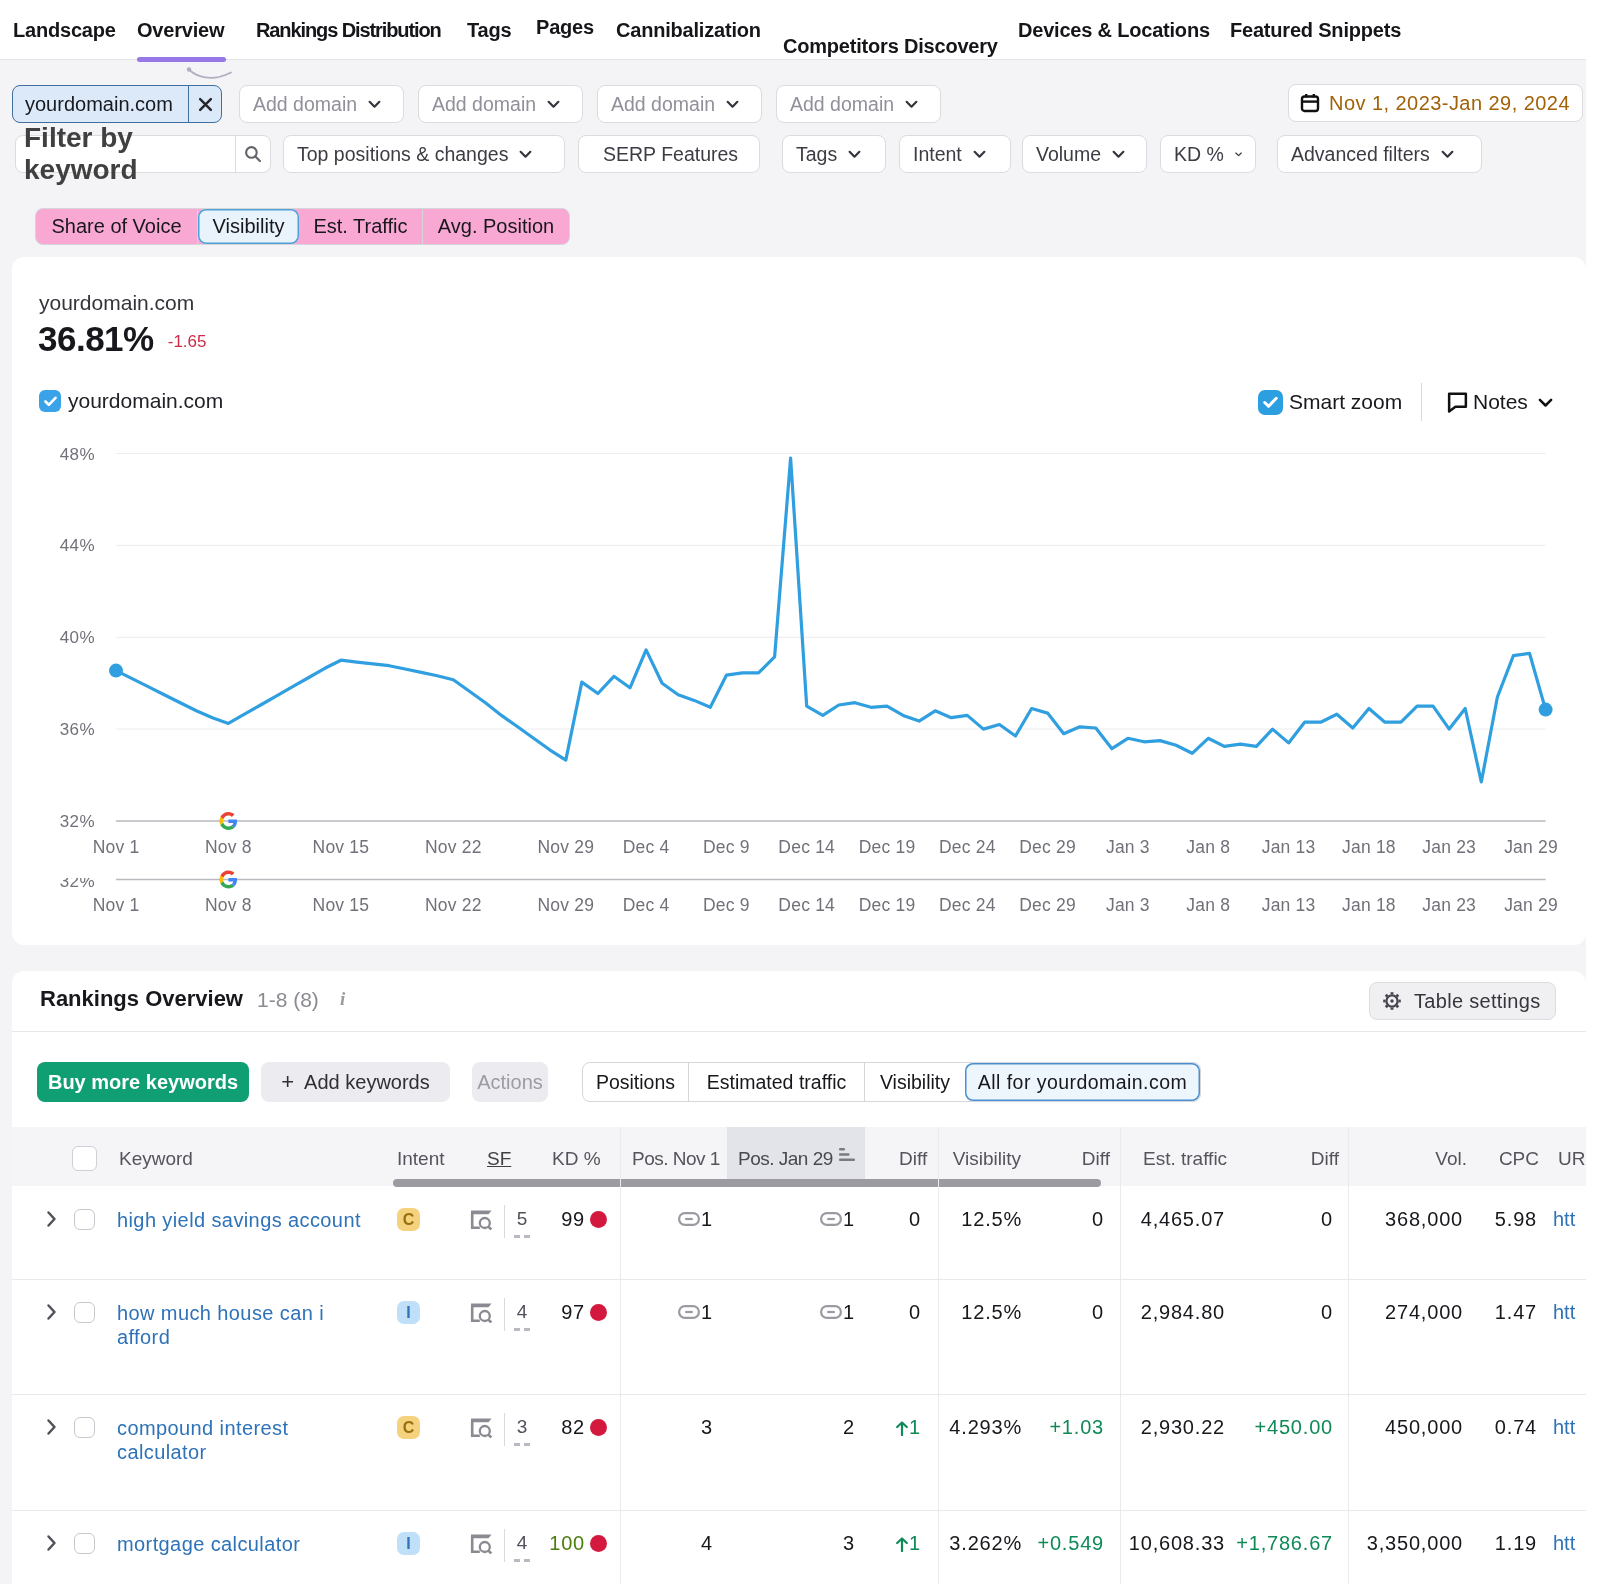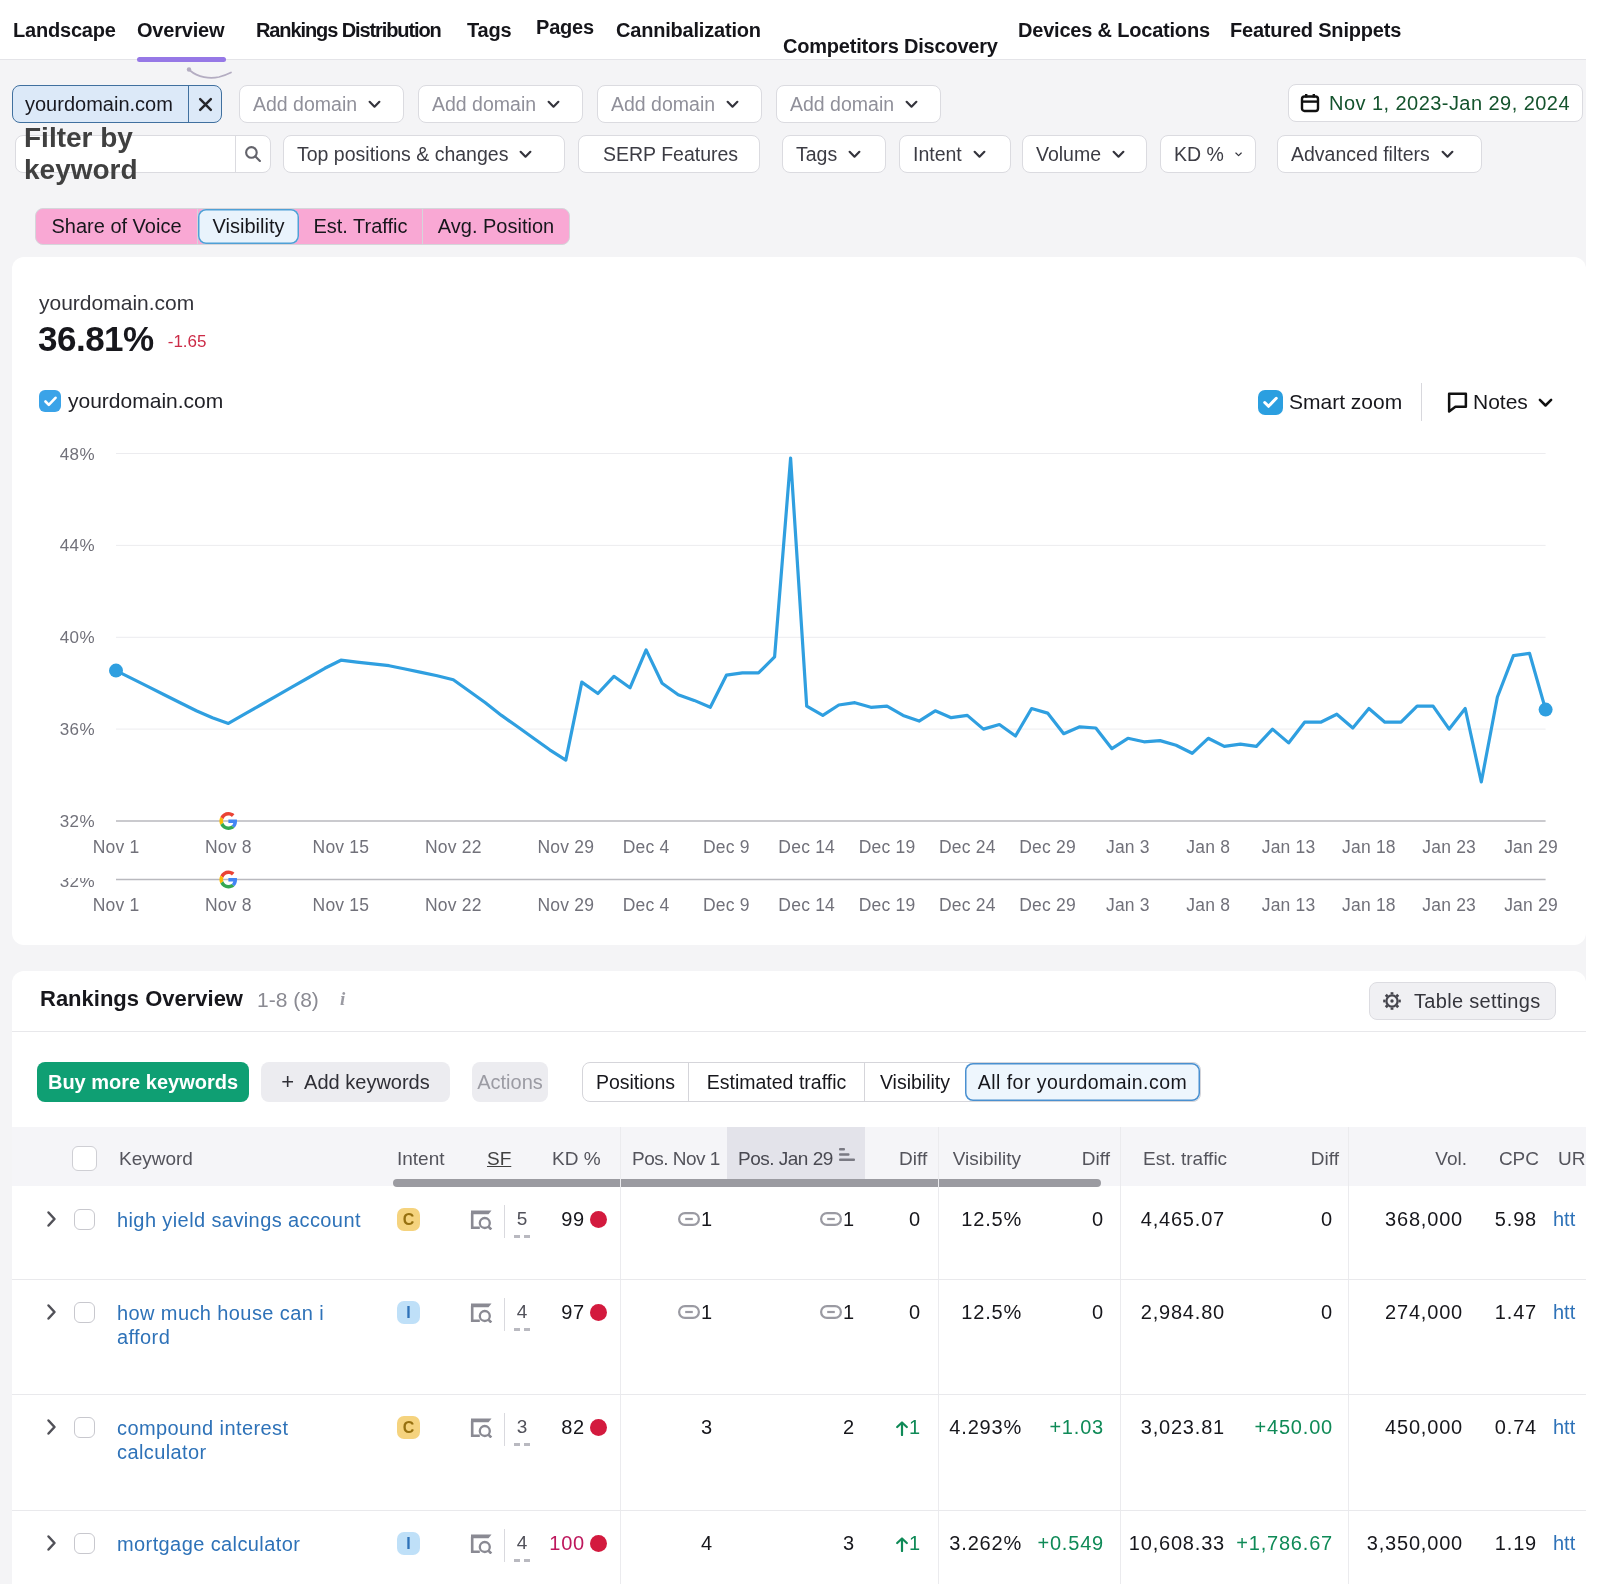--- a/index.html
+++ b/index.html
@@ -63,21 +63,21 @@
       <path d="M1.5 1.5 L6 6 L10.5 1.5" stroke="#34343c" stroke-width="2" fill="none" stroke-linecap="round" stroke-linejoin="round"></path>
     </svg>
   </div>
 <div class="abs" style="left:1288px;top:84px;width:295px;height:38px;background:#fff;border:1px solid #dbdbe0;border-radius:8px;display:flex;align-items:center;padding-left:11px;">
   <svg width="20" height="20" viewBox="0 0 20 20">
       <rect x="2" y="3.5" width="16" height="14.5" rx="2.5" fill="none" stroke="#111" stroke-width="2.4"></rect>
       <line x1="2" y1="8.6" x2="18" y2="8.6" stroke="#111" stroke-width="2.4"></line>
       <line x1="6.2" y1="1" x2="6.2" y2="4.5" stroke="#111" stroke-width="2.4"></line>
       <line x1="13.8" y1="1" x2="13.8" y2="4.5" stroke="#111" stroke-width="2.4"></line>
     </svg>
-  <span style="margin-left:9px;font-size:20px;color:#14532d;letter-spacing:0.45px;">Nov 1, 2023-Jan 29, 2024</span>
+  <span style="margin-left:9px;font-size:20px;color:#a16207;letter-spacing:0.45px;">Nov 1, 2023-Jan 29, 2024</span>
 </div>
 
 <div class="abs" style="left:15px;top:135px;width:256px;height:38px;background:#fff;border:1px solid #dbdbe0;border-radius:8px;display:flex;align-items:center;">
   <span style="flex:1;padding-left:8px;font-size:28px;color:#404040;font-weight:bold;">Filter by keyword</span>
   <span style="width:35px;height:100%;border-left:1px solid #dbdbe0;display:flex;align-items:center;justify-content:center;">
     <svg width="18" height="18" viewBox="0 0 17 17">
         <circle cx="7" cy="7" r="5" fill="none" stroke="#63636b" stroke-width="2"></circle>
         <line x1="10.8" y1="10.8" x2="15" y2="15" stroke="#63636b" stroke-width="2" stroke-linecap="round"></line>
       </svg>
   </span>
@@ -370,40 +370,40 @@
 <div class="abs" style="left:514px;top:1416px;width:16px;text-align:center;font-size:19px;color:#51515a;border-bottom:3px dashed #b9b9c0;padding-bottom:5px;">3</div>
 <div class="abs rgt" style="left:455px;top:1416px;width:130px;font-size:20px;color:#17171c;letter-spacing:0.8px;">82</div>
 <div class="abs" style="left:590px;top:1419px;width:17px;height:17px;background:#d31a3e;border-radius:50%;"></div>
 <div class="abs rgt" style="left:583px;top:1416px;width:130px;font-size:20px;color:#17171c;letter-spacing:0.8px;">3</div>
 <div class="abs rgt" style="left:725px;top:1416px;width:130px;font-size:20px;color:#17171c;letter-spacing:0.8px;">2</div>
 <div class="abs rgt" style="left:791px;top:1416px;width:130px;font-size:20px;color:#17171c;letter-spacing:0.8px;"><svg width="14" height="16" viewBox="0 0 14 16" style="vertical-align:-2px;">
       <path d="M7 15 L7 2.5 M2.2 7 L7 2.5 L11.8 7" stroke="#0f8a57" stroke-width="2.2" fill="none" stroke-linecap="round" stroke-linejoin="round"></path>
     </svg><span style="color:#0f8a57;">1</span></div>
 <div class="abs rgt" style="left:892px;top:1416px;width:130px;font-size:20px;color:#17171c;letter-spacing:0.8px;">4.293%</div>
 <div class="abs rgt" style="left:974px;top:1416px;width:130px;font-size:20px;color:#0f8a57;letter-spacing:0.8px;">+1.03</div>
-<div class="abs rgt" style="left:1095px;top:1416px;width:130px;font-size:20px;color:#17171c;letter-spacing:0.8px;">3,023.81</div>
+<div class="abs rgt" style="left:1095px;top:1416px;width:130px;font-size:20px;color:#17171c;letter-spacing:0.8px;">2,930.22</div>
 <div class="abs rgt" style="left:1203px;top:1416px;width:130px;font-size:20px;color:#0f8a57;letter-spacing:0.8px;">+450.00</div>
 <div class="abs rgt" style="left:1333px;top:1416px;width:130px;font-size:20px;color:#17171c;letter-spacing:0.8px;">450,000</div>
 <div class="abs rgt" style="left:1407px;top:1416px;width:130px;font-size:20px;color:#17171c;letter-spacing:0.8px;">0.74</div>
 <div class="abs" style="left:1553px;top:1416px;font-size:20px;color:#2e72b8;">htt</div>
 <div class="abs" style="left:46px;top:1534px;"><svg width="11" height="18" viewBox="0 0 11 18">
       <path d="M2.5 2.5 L8.5 9 L2.5 15.5" stroke="#515158" stroke-width="2.5" fill="none" stroke-linecap="round" stroke-linejoin="round"></path>
     </svg></div>
 <div class="abs" style="left:74px;top:1533px;width:21px;height:21px;background:#fff;border:1.5px solid #c8c8ce;border-radius:6px;"></div>
 <div class="abs" style="left:117px;top:1532px;font-size:20px;line-height:24px;color:#2e72b8;letter-spacing:0.4px;">mortgage calculator</div>
 <div class="abs" style="left:397px;top:1532px;width:23px;height:23px;background:#bfe0f8;border-radius:7px;text-align:center;line-height:23px;font-size:16px;font-weight:700;color:#2e72b8;">I</div>
 <div class="abs" style="left:470px;top:1533px;"><svg width="24" height="21" viewBox="0 0 24 21">
       <polygon points="1,1.5 21.5,1.5 18.5,5.2 1,5.2" fill="#8a8a93"></polygon>
       <path d="M2.2 4 L2.2 18.8 L9.8 18.8" stroke="#8a8a93" stroke-width="2.6" fill="none"></path>
       <circle cx="14.8" cy="14" r="5" fill="none" stroke="#8a8a93" stroke-width="2.3"></circle>
       <line x1="18.4" y1="17.6" x2="21.3" y2="20.5" stroke="#8a8a93" stroke-width="2.6"></line>
     </svg></div>
 <div class="abs" style="left:504px;top:1529px;width:1px;height:33px;background:#d9d9de;"></div>
 <div class="abs" style="left:514px;top:1532px;width:16px;text-align:center;font-size:19px;color:#51515a;border-bottom:3px dashed #b9b9c0;padding-bottom:5px;">4</div>
-<div class="abs rgt" style="left:455px;top:1532px;width:130px;font-size:20px;color:#be185d;letter-spacing:0.8px;">100</div>
+<div class="abs rgt" style="left:455px;top:1532px;width:130px;font-size:20px;color:#4d7c0f;letter-spacing:0.8px;">100</div>
 <div class="abs" style="left:590px;top:1535px;width:17px;height:17px;background:#d31a3e;border-radius:50%;"></div>
 <div class="abs rgt" style="left:583px;top:1532px;width:130px;font-size:20px;color:#17171c;letter-spacing:0.8px;">4</div>
 <div class="abs rgt" style="left:725px;top:1532px;width:130px;font-size:20px;color:#17171c;letter-spacing:0.8px;">3</div>
 <div class="abs rgt" style="left:791px;top:1532px;width:130px;font-size:20px;color:#17171c;letter-spacing:0.8px;"><svg width="14" height="16" viewBox="0 0 14 16" style="vertical-align:-2px;">
       <path d="M7 15 L7 2.5 M2.2 7 L7 2.5 L11.8 7" stroke="#0f8a57" stroke-width="2.2" fill="none" stroke-linecap="round" stroke-linejoin="round"></path>
     </svg><span style="color:#0f8a57;">1</span></div>
 <div class="abs rgt" style="left:892px;top:1532px;width:130px;font-size:20px;color:#17171c;letter-spacing:0.8px;">3.262%</div>
 <div class="abs rgt" style="left:974px;top:1532px;width:130px;font-size:20px;color:#0f8a57;letter-spacing:0.8px;">+0.549</div>
 <div class="abs rgt" style="left:1095px;top:1532px;width:130px;font-size:20px;color:#17171c;letter-spacing:0.8px;">10,608.33</div>
 <div class="abs rgt" style="left:1203px;top:1532px;width:130px;font-size:20px;color:#0f8a57;letter-spacing:0.8px;">+1,786.67</div>

